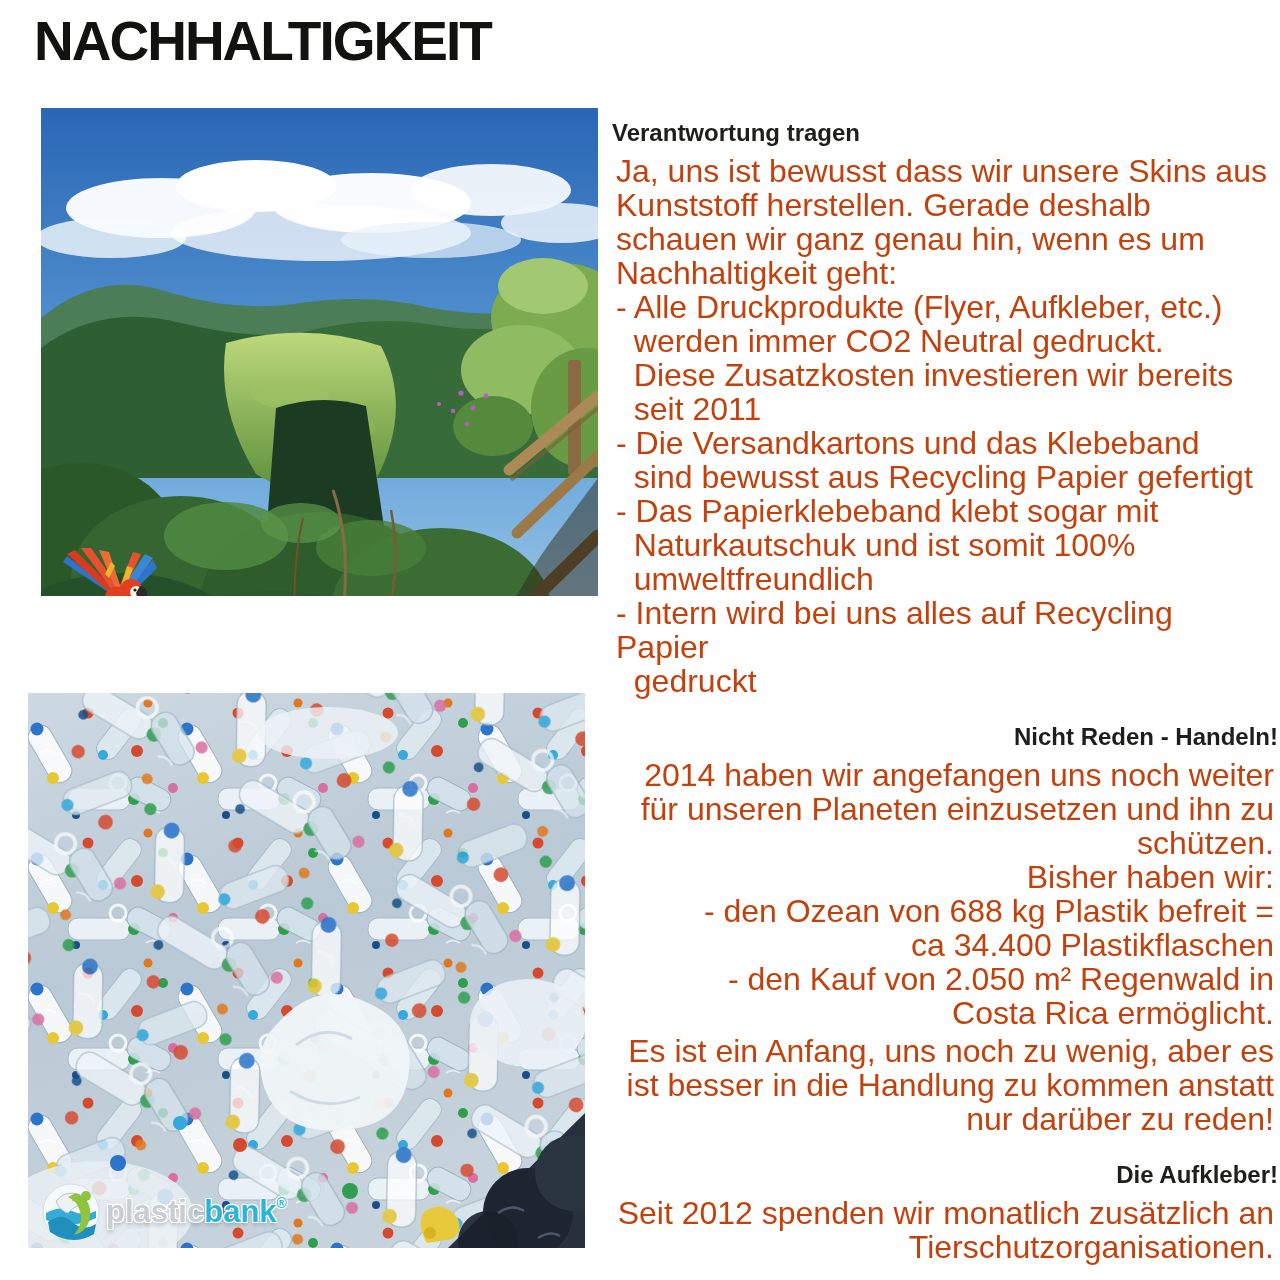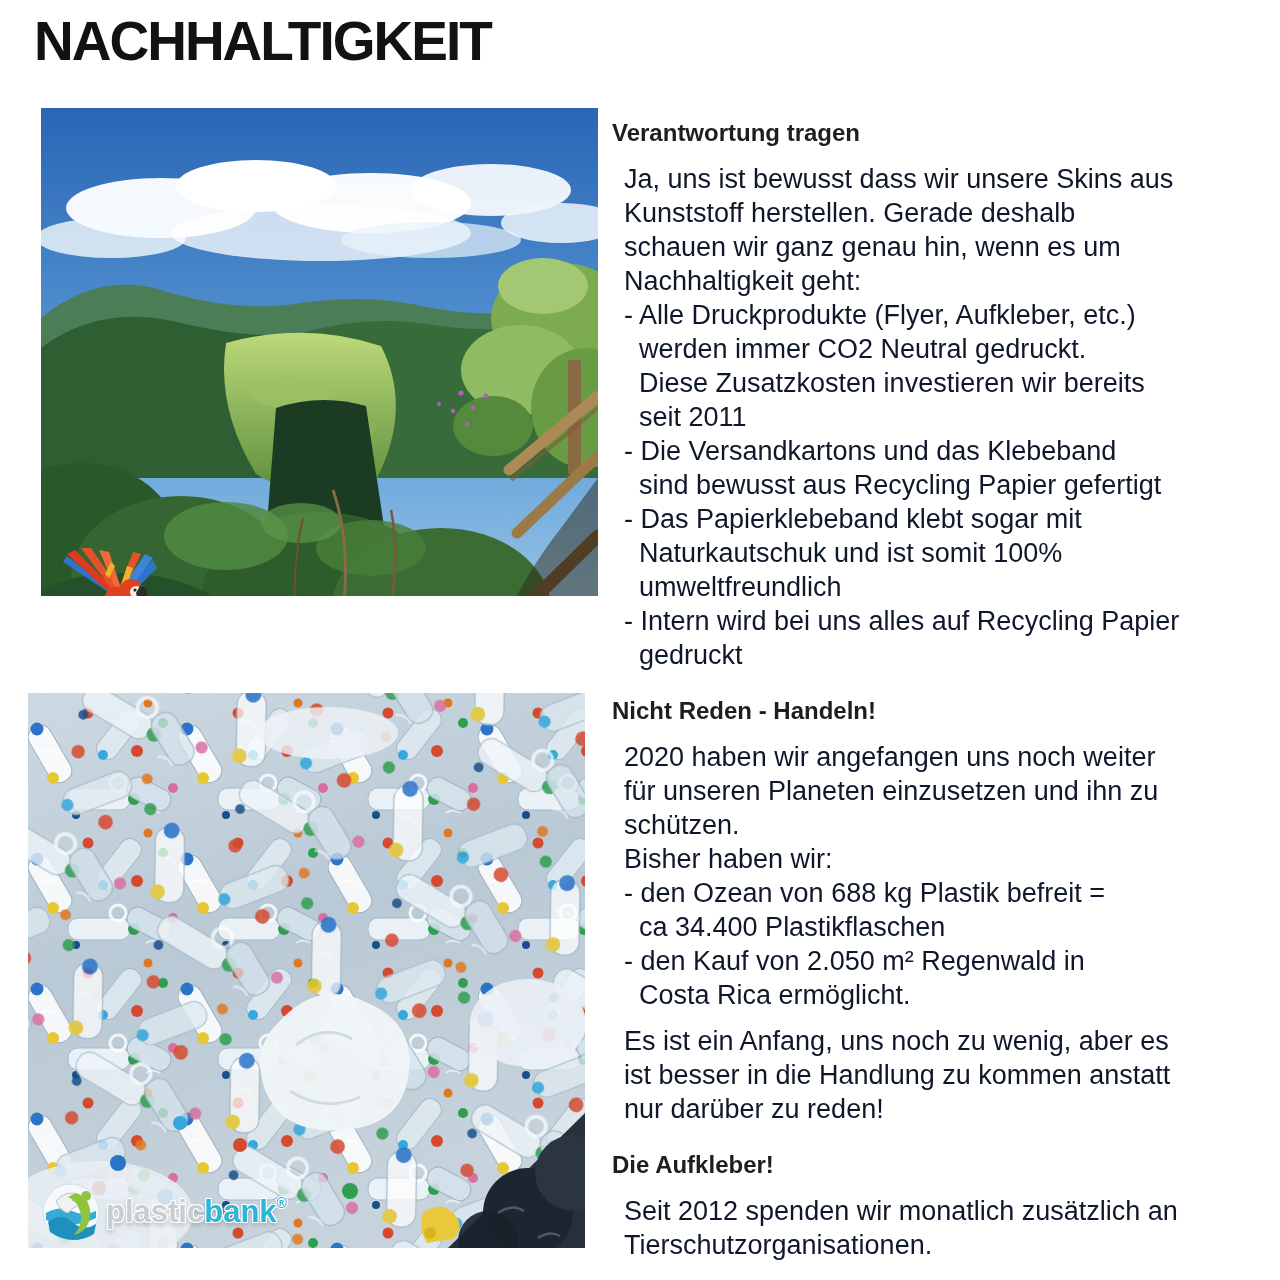--- a/index.html
+++ b/index.html
@@ -42,24 +42,24 @@
   }
   .pb-reg { font-size:14px; color:#2bb5d6; vertical-align:14px;
     text-shadow:-1px -1px 0 #fff, 1px -1px 0 #fff, -1px 1px 0 #fff, 1px 1px 0 #fff; }
 
   
   #text-col { position:absolute; left:612px; top:116px; width:666px; }
   #text-col h2 {
     margin:0; font-size:24px; line-height:34px; font-weight:bold; color:#1e1e1d;
   }
   #text-col p.body {
-    margin:12px; font-size:27px; line-height:34px; color:#0f172a;
+    margin:4px; font-size:32px; line-height:34px; color:#c2410c;
     white-space:pre-wrap;
   }
-  #text-col section + section { margin-top:22px; }
+  #text-col section + section { margin-top:22px;text-align:right; }
   #text-col .para-gap { margin-top:24px; }
 </style>
 </head>
 <body>
 
 <div id="page">
 
   <h1 id="page-title">NACHHALTIGKEIT</h1>
 
   <figure id="fig-rainforest">
@@ -260,21 +260,21 @@
 - Die Versandkartons und das Klebeband
   sind bewusst aus Recycling Papier gefertigt
 - Das Papierklebeband klebt sogar mit
   Naturkautschuk und ist somit 100%
   umweltfreundlich
 - Intern wird bei uns alles auf Recycling Papier
   gedruckt</p>
     </section>
     <section>
       <h2>Nicht Reden - Handeln!</h2>
-      <p class="body">2020 haben wir angefangen uns noch weiter
+      <p class="body">2014 haben wir angefangen uns noch weiter
 für unseren Planeten einzusetzen und ihn zu
 schützen.
 Bisher haben wir:
 - den Ozean von 688 kg Plastik befreit =
   ca 34.400 Plastikflaschen
 - den Kauf von 2.050 m² Regenwald in
   Costa Rica ermöglicht.</p>
       <p class="body para-gap">Es ist ein Anfang, uns noch zu wenig, aber es
 ist besser in die Handlung zu kommen anstatt
 nur darüber zu reden!</p>

